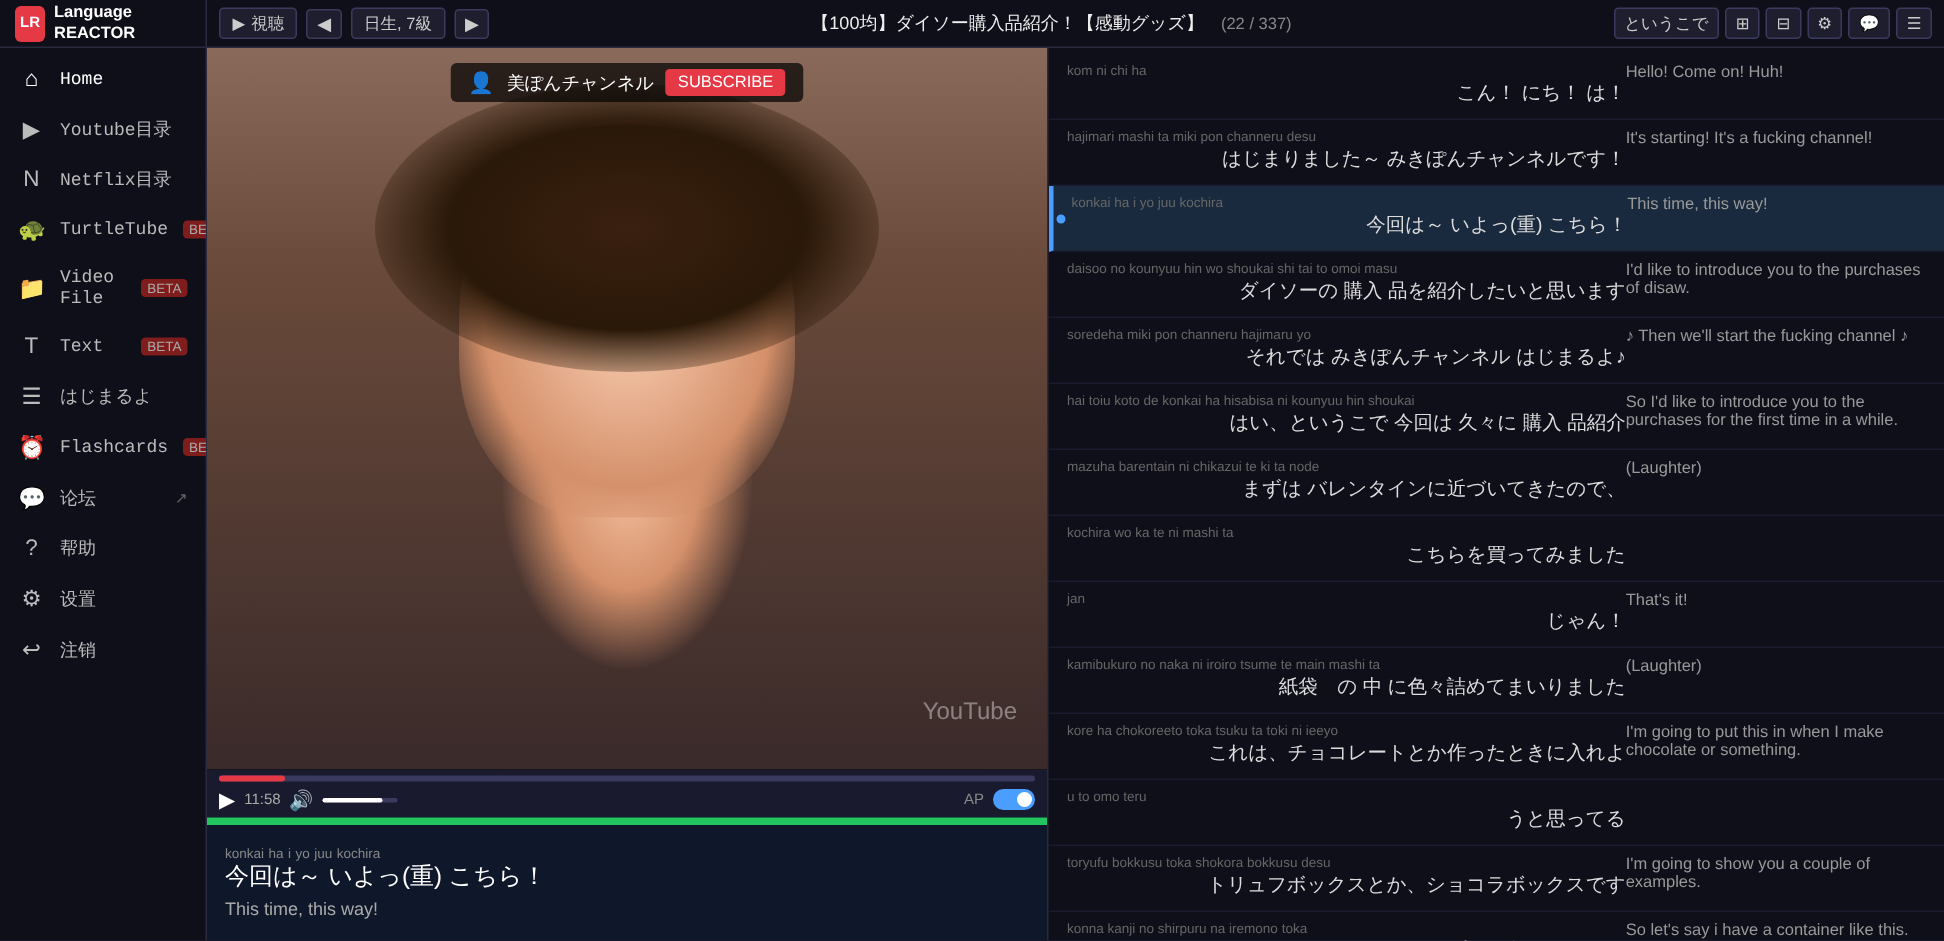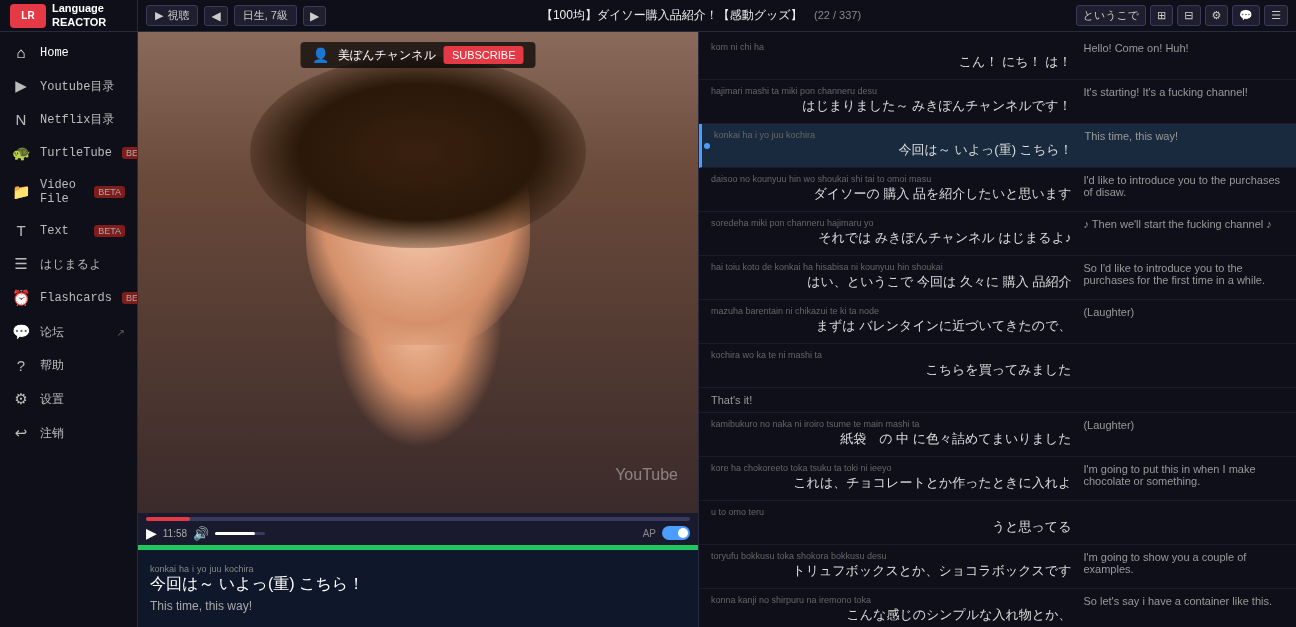--- a/index.html
+++ b/index.html
@@ -15,21 +15,21 @@
       flex-shrink: 0;
     }
     .logo-area {
       display: flex;
       align-items: center;
       padding: 8px 10px;
       border-bottom: 1px solid #2a2a3e;
       height: 32px;
     }
     .logo-icon {
-      width: 36px;
+      width: 20px;
       height: 24px;
       background: #e63946;
       border-radius: 4px;
       display: flex;
       align-items: center;
       justify-content: center;
       font-size: 10px;
       font-weight: bold;
       color: white;
       margin-right: 6px;
@@ -246,21 +246,20 @@
       border-left: 1px solid #2a2a3e;
     }
     .subtitle-list {
       flex: 1;
       overflow-y: auto;
       padding: 4px 0;
     }
     .subtitle-entry {
       display: flex;
       padding: 6px 12px;
-      gap: 12px;
       border-bottom: 1px solid #1a1a2e;
       position: relative;
     }
     .subtitle-entry.active { background: #1a2a3e; border-left: 3px solid #4a9eff; }
     .subtitle-active-dot {
       position: absolute;
       left: 2px;
       top: 50%;
       transform: translateY(-50%);
       width: 6px;
@@ -482,20 +481,24 @@
             <div class="subtitle-en">(Laughter)</div>
           </div>
           <div class="subtitle-entry">
             <div class="subtitle-jp-block">
               <div class="subtitle-furi-row">kochira wo ka te ni mashi ta</div>
               <div class="subtitle-jp-text">こちらを買ってみました</div>
             </div>
             <div class="subtitle-en"></div>
           </div>
           <div class="subtitle-entry">
+            <div class="subtitle-jp-block">
+              <div class="subtitle-furi-row">jan</div>
+              <div class="subtitle-jp-text">じゃん！</div>
+            </div>
             <div class="subtitle-en">That's it!</div>
           </div>
           <div class="subtitle-entry">
             <div class="subtitle-jp-block">
               <div class="subtitle-furi-row">kamibukuro no naka ni iroiro tsume te main mashi ta</div>
               <div class="subtitle-jp-text">紙袋　の 中 に色々詰めてまいりました</div>
             </div>
             <div class="subtitle-en">(Laughter)</div>
           </div>
           <div class="subtitle-entry">

